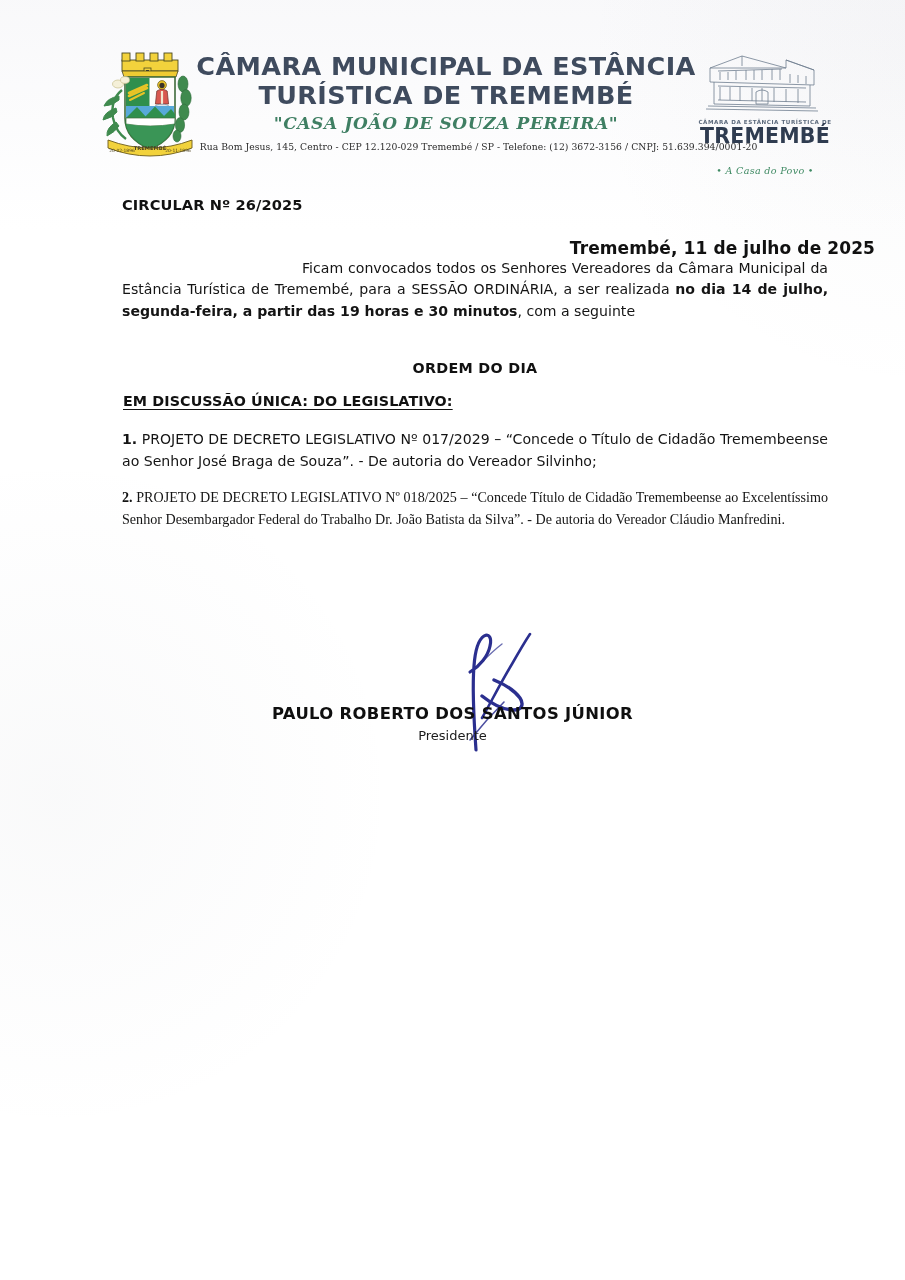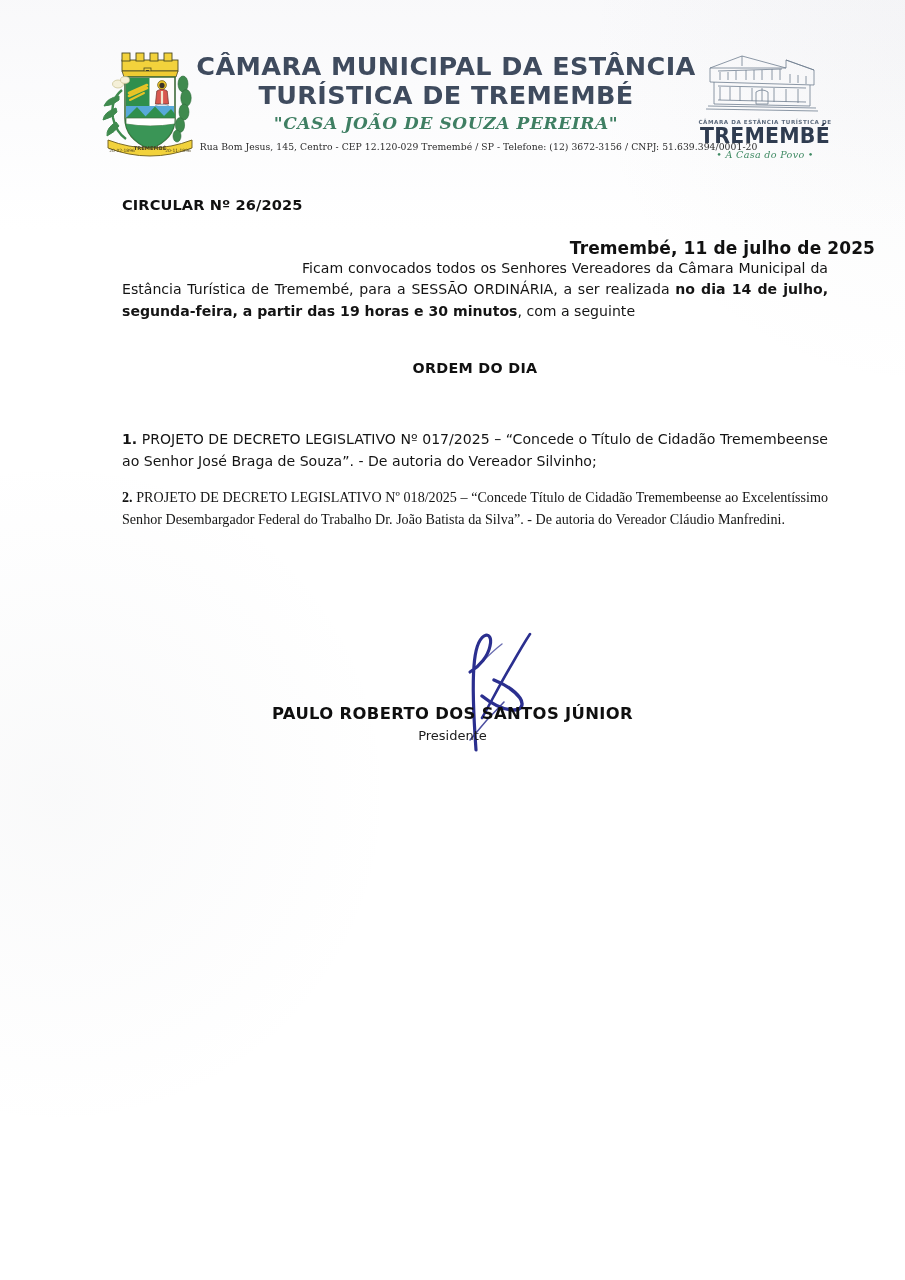--- a/index.html
+++ b/index.html
@@ -102,21 +102,21 @@
     color: #2f3c50;
     line-height: 1;
     margin-top: 1px;
   }
   .logo-slogan {
     font-family: "DejaVu Serif", serif;
     font-style: italic;
     font-size: 9.6px;
     color: #3f8a63;
     letter-spacing: 0.3px;
-    margin-top: 2px;
+    margin-top: 18px;
   }
 
   
   .circular-no {
     position: absolute;
     left: 122px;
     top: 196px;
     font-weight: bold;
     font-size: 14.6px;
     letter-spacing: 0.1px;
@@ -339,22 +339,23 @@
   </div>
 
   <div class="circular-no">CIRCULAR Nº 26/2025</div>
   <div class="date-line">Tremembé, 11 de julho de 2025</div>
 
   <div class="body-block">
     <p class="para indent"><span>Ficam convocados todos os Senhores Vereadores da Câmara Municipal da Estância Turística de Tremembé, para a SESSÃO ORDINÁRIA, a ser realizada </span><b>no dia 14 de julho, segunda-feira, a partir das 19 horas e 30 minutos</b><span>, com a seguinte</span></p>
   </div>
 
   <div class="ordem-title">ORDEM DO DIA</div>
-
-  <div class="item item-1"><span class="num">1.</span><span> PROJETO DE DECRETO LEGISLATIVO Nº 017/2025 – “Concede o Título de Cidadão Tremembeense ao Senhor José Braga de Souza”. - De autoria do Vereador Silvinho;</span></div>
+  <div class="discussao">EM DISCUSSÃO ÚNICA: DO LEGISLATIVO:</div>
+
+  <div class="item item-1"><span class="num">1.</span><span> PROJETO DE DECRETO LEGISLATIVO Nº 017/2029 – “Concede o Título de Cidadão Tremembeense ao Senhor José Braga de Souza”. - De autoria do Vereador Silvinho;</span></div>
 
   <div class="item item-2"><span class="num">2.</span><span> PROJETO DE DECRETO LEGISLATIVO Nº 018/2025 – “Concede Título de Cidadão Tremembeense ao Excelentíssimo Senhor Desembargador Federal do Trabalho Dr. João Batista da Silva”. - De autoria do Vereador Cláudio Manfredini.</span></div>
 
   <div class="sig-area">
     <svg class="sig-ink" viewBox="0 0 160 140" aria-hidden="true">
       <g fill="none" stroke="#2b2f8f" stroke-linecap="round" stroke-linejoin="round">
         <path d="M56 132 C54 104 52 72 54 48 C55 34 58 22 64 18 C69 15 72 20 70 28 C68 38 60 48 50 54" stroke-width="3.2"></path>
         <path d="M62 100 C70 86 80 66 92 46 C100 32 106 22 110 16" stroke-width="2.6"></path>
         <path d="M74 62 C84 66 94 72 100 80 C104 86 102 92 94 92 C84 92 72 86 62 78" stroke-width="3.4"></path>
         <path d="M50 122 C58 112 70 98 84 84" stroke-width="1.6" opacity="0.85"></path>

